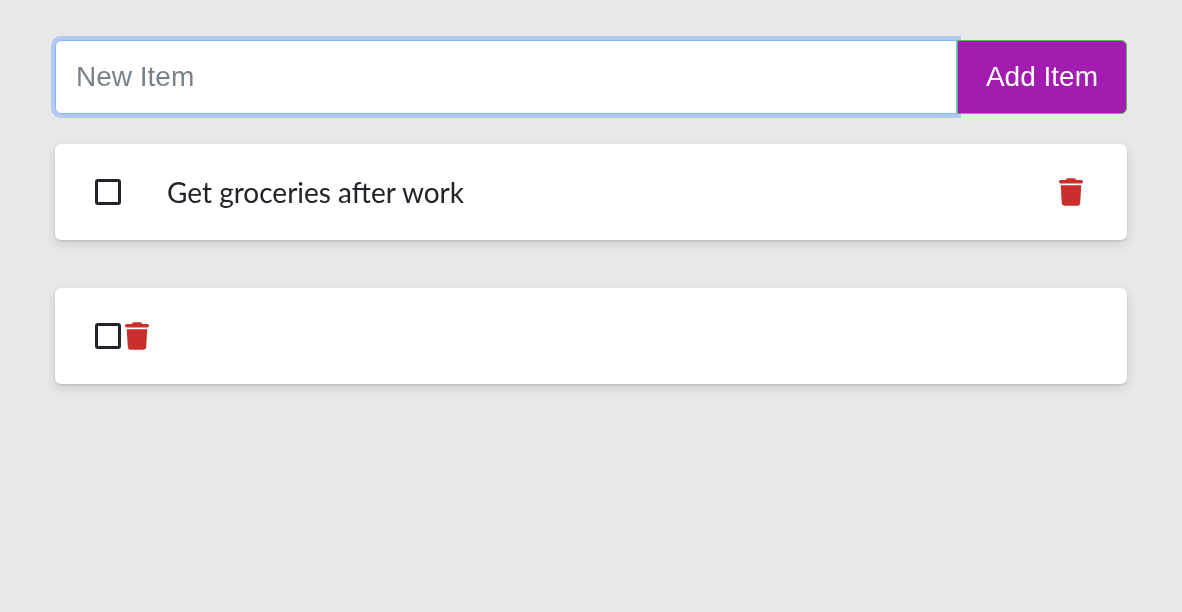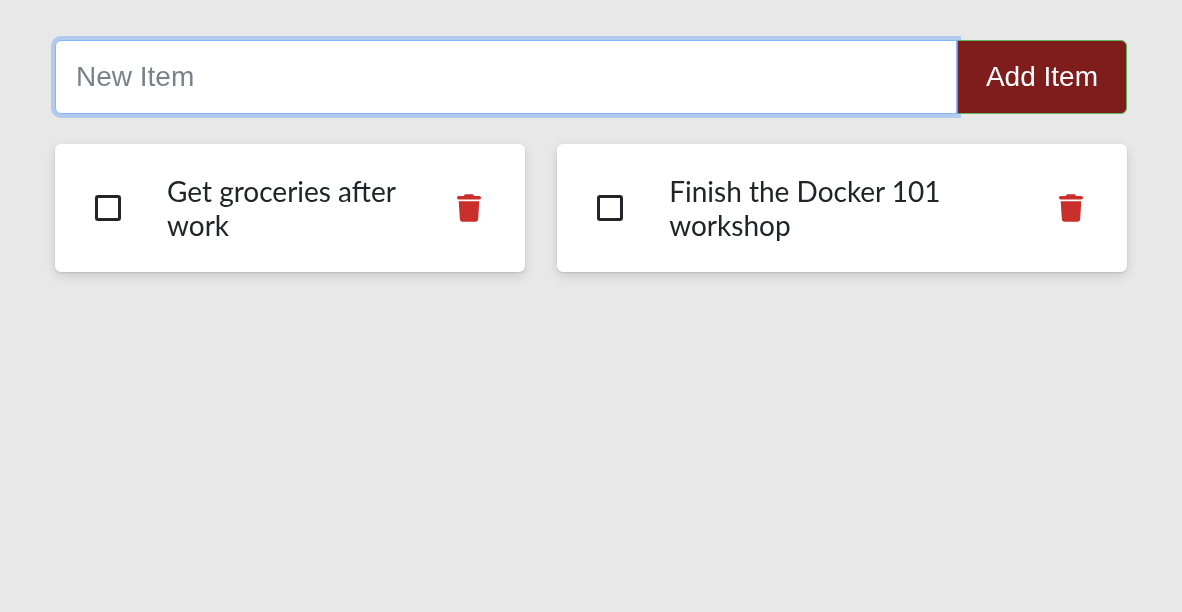--- a/index.html
+++ b/index.html
@@ -33,34 +33,34 @@
       border-color: #86b7fe;
       box-shadow: 0 0 0 4px rgba(13, 110, 253, 0.25);
     }
 
     .new-item-input::placeholder {
       color: #6c757d;
       opacity: 0.9;
     }
 
     .add-item-btn {
-      background-color: #7f1d1d;
+      background-color: #a21caf;
       border: 1px solid #5cb85c;
       color: #fff;
       font-size: 28px;
       padding: 16px 28px;
       border-radius: 0 6px 6px 0;
       cursor: pointer;
       white-space: nowrap;
     }
 
     .todo-list {
       display: flex;
-      flex-direction: row;
-      gap: 32px;
+      flex-direction: column;
+      gap: 48px;
       margin-top: 12px;
     }
 
     .todo-item {
       background: #fff;
       border-radius: 6px;
       box-shadow: 0 4px 12px rgba(0,0,0,0.12), 0 1px 2px rgba(0,0,0,0.12);
       display: flex;
       align-items: center;
       padding: 30px 40px;
@@ -114,21 +114,20 @@
     <button class="delete-btn">
       <svg viewBox="0 0 448 512">
         <path d="M135.2 17.7C140.6 6.8 151.7 0 163.8 0h120.4c12.1 0 23.2 6.8 28.6 17.7L320 32h96c17.7 0 32 14.3 32 32s-14.3 32-32 32H32C14.3 96 0 81.7 0 64s14.3-32 32-32h96l7.2-14.3zM32 128h384l-21.2 339c-1.6 25.3-22.6 45-47.9 45H101.1c-25.3 0-46.3-19.7-47.9-45L32 128z"></path>
       </svg>
     </button>
   </div>
 
 
   <div class="todo-item">
     <div class="todo-checkbox"></div>
-    <div class="todo-text">Finish the Docker 101 workshop</div>
     <button class="delete-btn">
       <svg viewBox="0 0 448 512">
         <path d="M135.2 17.7C140.6 6.8 151.7 0 163.8 0h120.4c12.1 0 23.2 6.8 28.6 17.7L320 32h96c17.7 0 32 14.3 32 32s-14.3 32-32 32H32C14.3 96 0 81.7 0 64s14.3-32 32-32h96l7.2-14.3zM32 128h384l-21.2 339c-1.6 25.3-22.6 45-47.9 45H101.1c-25.3 0-46.3-19.7-47.9-45L32 128z"></path>
       </svg>
     </button>
   </div>
 
 </div>
 
 </body></html>

